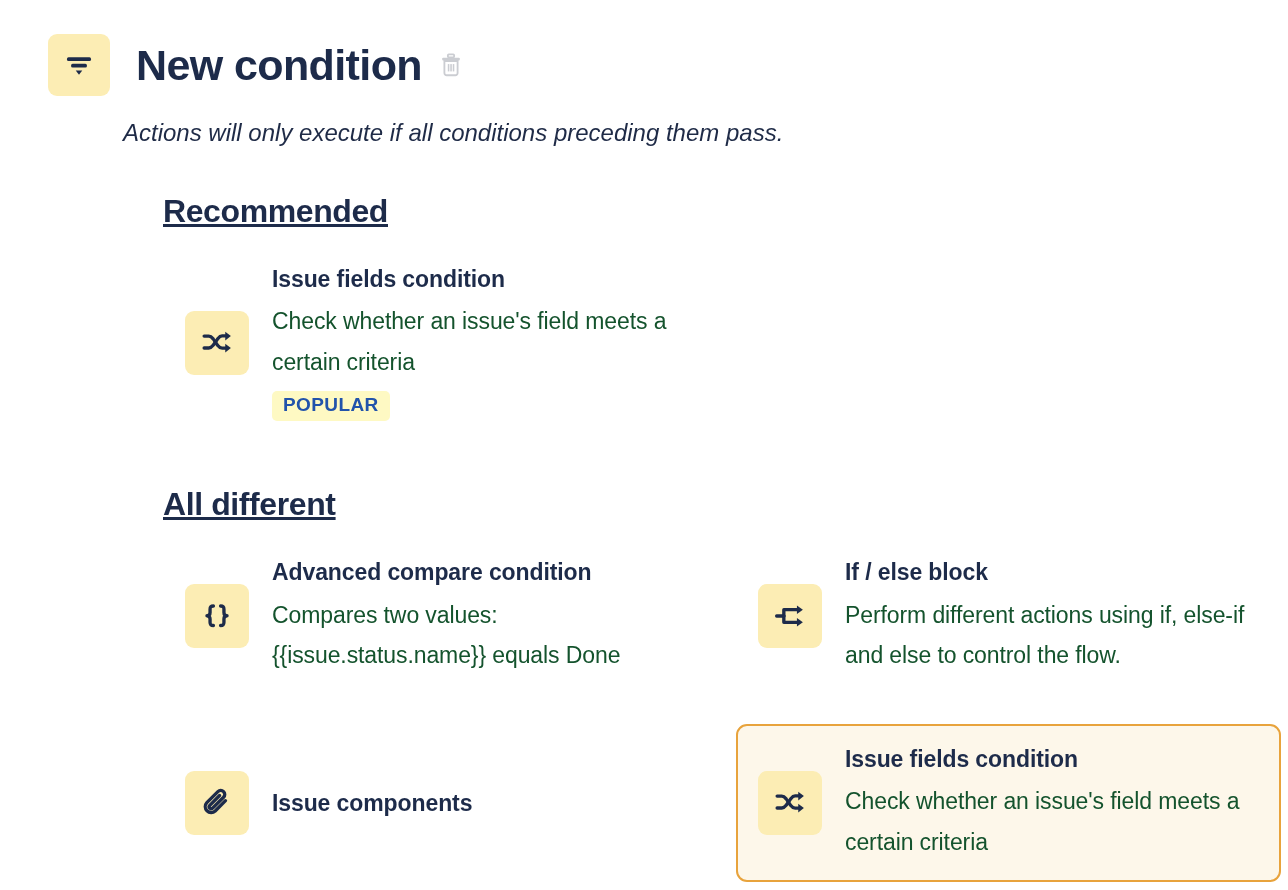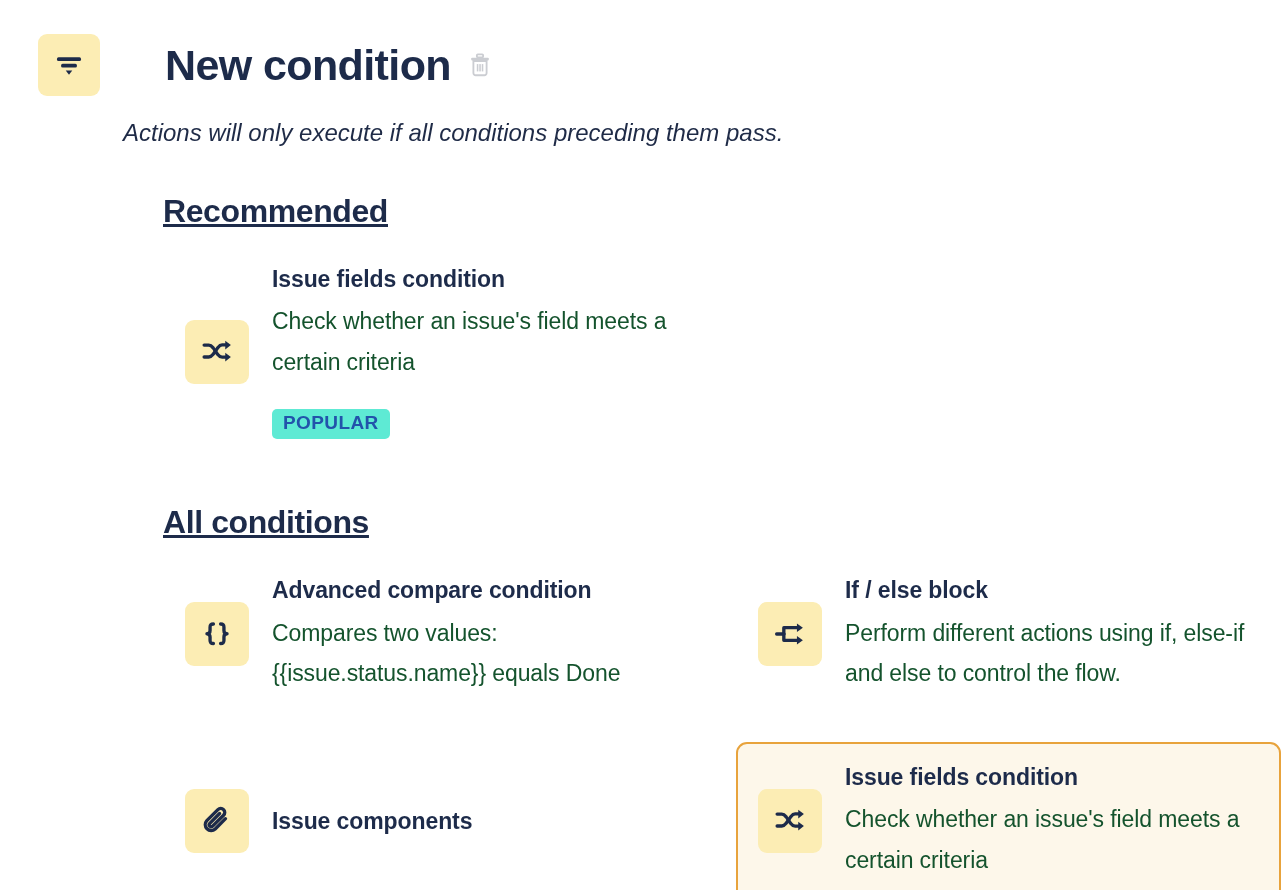--- a/index.html
+++ b/index.html
@@ -18,22 +18,21 @@
     position: relative;
     width: 1288px;
     height: 890px;
     background: #ffffff;
   }
 
   
   .header-row {
     display: flex;
     align-items: center;
-    padding: 34px 0 0 38px;
-    gap: 39px;
+    padding: 34px 0 0 48px;
   }
   .header-tile {
     width: 62px;
     height: 62px;
     border-radius: 9px;
     background: #FCEDB4;
     display: flex;
     align-items: center;
     justify-content: center;
     flex: 0 0 auto;
@@ -145,24 +144,24 @@
     font-size: 23px;
     font-weight: 400;
     color: #14532d;
     line-height: 1.76;
     letter-spacing: -0.1px;
     margin-top: 7px;
   }
 
   .badge {
     display: inline-block;
-    margin-top: 27px;
+    margin-top: 9px;
     padding: 4px 11px 5px 11px;
     border-radius: 5px;
-    background: #5eead4;
+    background: #fef9c3;
     color: #2253AB;
     font-size: 19px;
     font-weight: 700;
     letter-spacing: 0.4px;
     line-height: 1.1;
   }
 
   .card-rec .card-desc { max-width: 410px; }
   .card-col-left .card-desc { max-width: 400px; }
   .card-col-right .card-desc { max-width: 420px; }
@@ -217,21 +216,21 @@
           <div class="card-title">Issue fields condition</div>
           <div class="card-desc">Check whether an issue's field meets a certain criteria</div>
           <span class="badge">POPULAR</span>
         </div>
       </div>
 
     </div>
   </div>
 
   <div class="section section-all">
-    <div class="section-heading">All conditions</div>
+    <div class="section-heading">All different</div>
 
     <div class="grid">
 
       <div class="card card-col-left">
         <div class="card-icon">
           <svg width="36" height="36" viewBox="0 0 28 28" aria-hidden="true">
             <g fill="none" stroke="#1d2b4a" stroke-width="2.6" stroke-linecap="round" stroke-linejoin="round">
               <path d="M11.2 6.2c-2.2 0-2.6.9-2.6 2.6v2.4c0 1.6-.8 2.6-2.4 2.6 1.6 0 2.4 1 2.4 2.6v2.4c0 1.7.4 2.6 2.6 2.6"></path>
               <path d="M16.8 6.2c2.2 0 2.6.9 2.6 2.6v2.4c0 1.6.8 2.6 2.4 2.6-1.6 0-2.4 1-2.4 2.6v2.4c0 1.7-.4 2.6-2.6 2.6"></path>
             </g>

